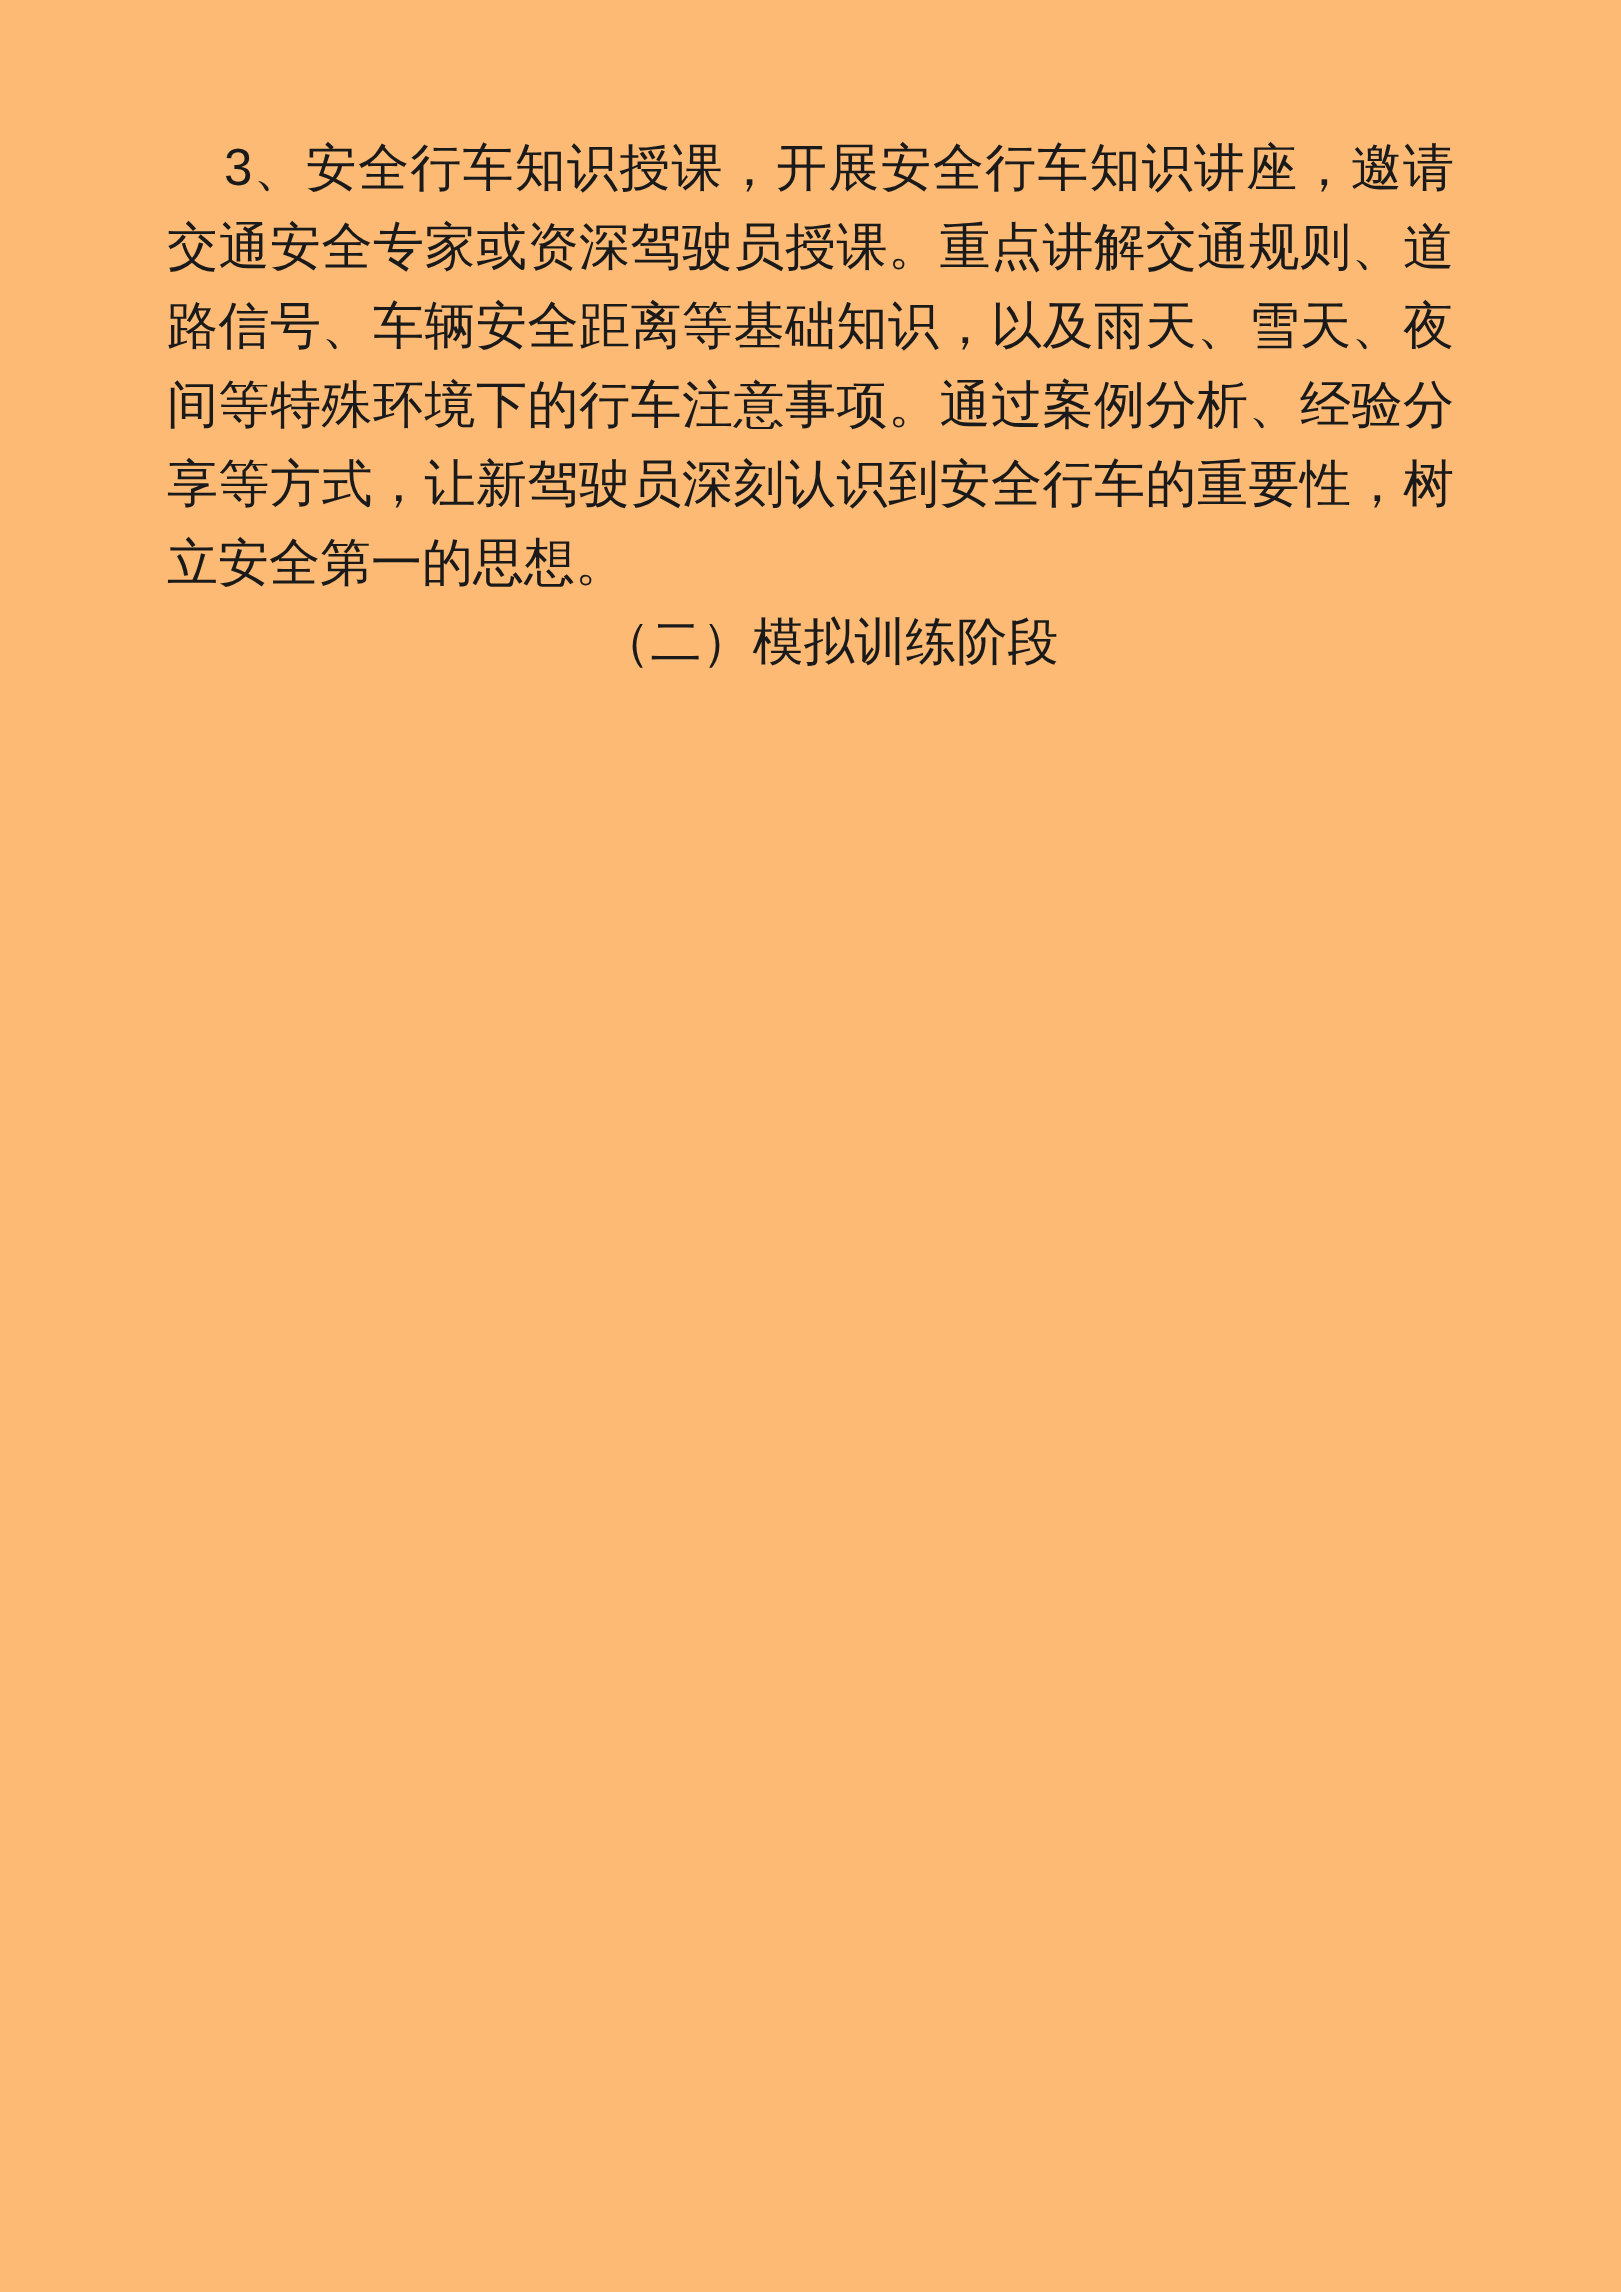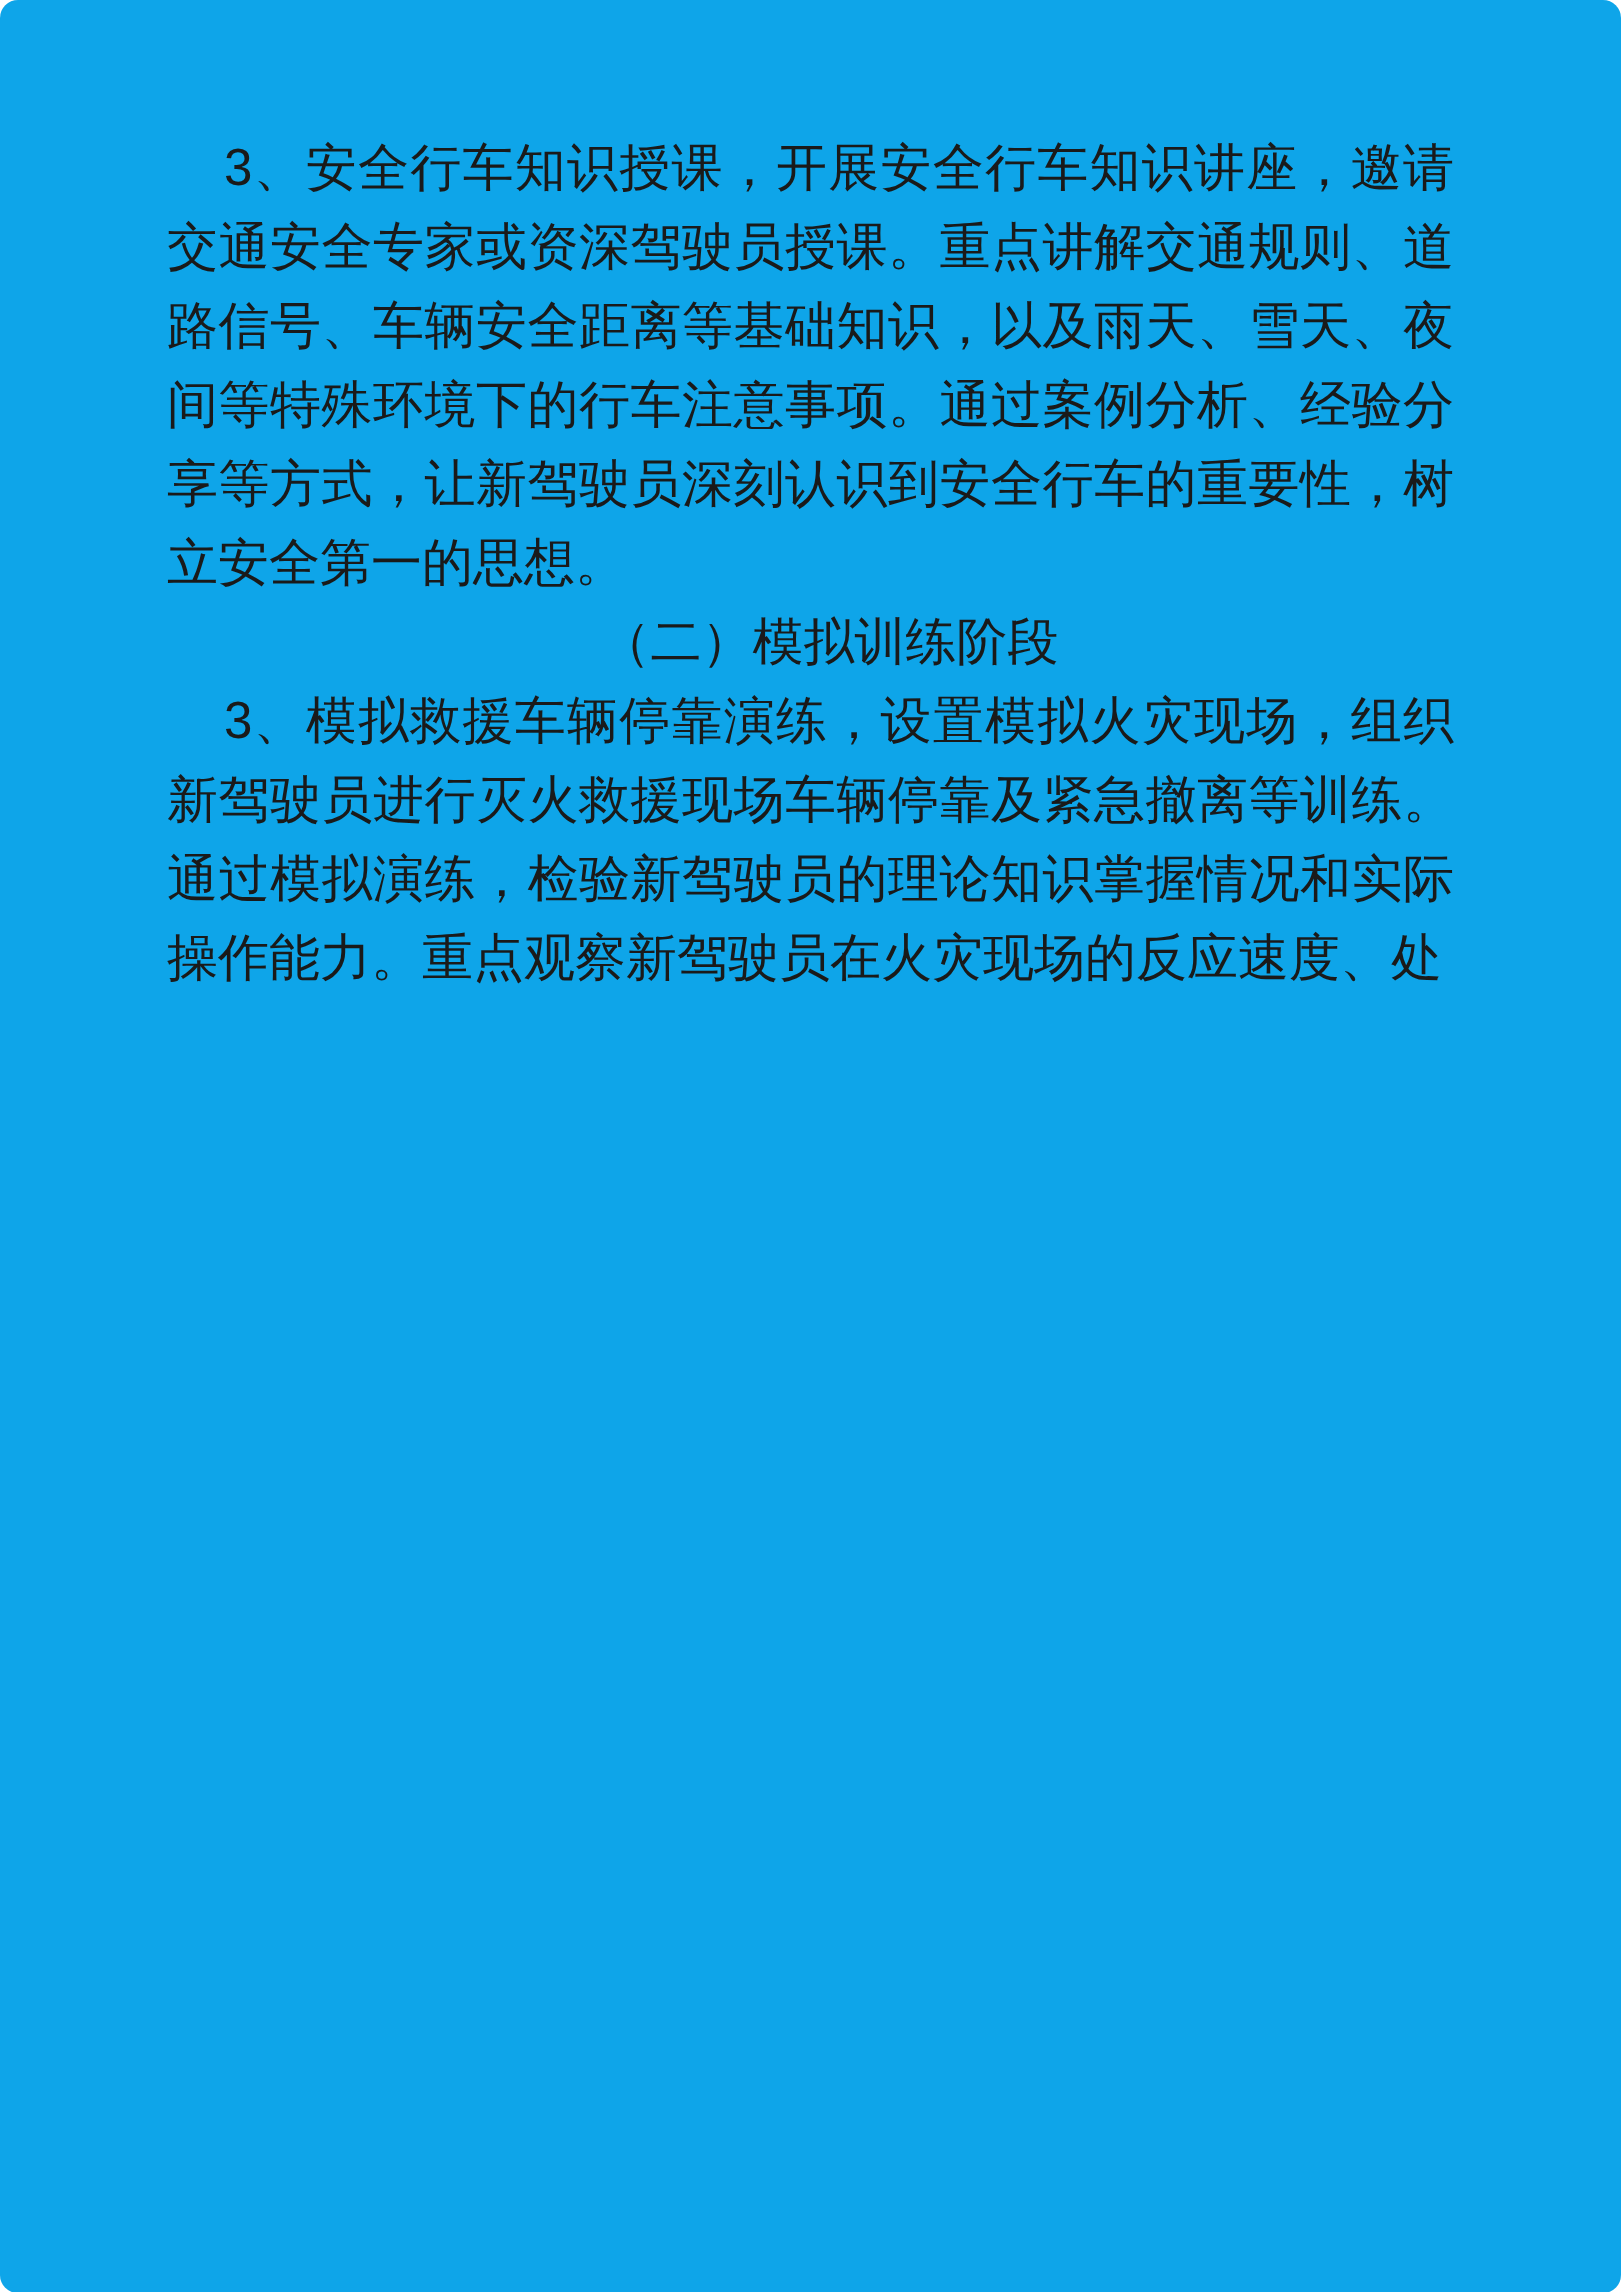--- a/index.html
+++ b/index.html
@@ -5,27 +5,26 @@
   html, body {
     margin: 0;
     padding: 0;
     background: #ffffff;
   }
   .page {
     position: relative;
     width: 1621px;
     height: 2293px;
     margin: 0 auto;
-    background: #0ea5e9;
+    background: #fdba74;
     box-sizing: border-box;
     padding: 128px 167px 0 167px;
     overflow: hidden;
     font-family: "Liberation Sans", "DejaVu Sans", sans-serif;
     color: #1a1a1a;
-    border-radius: 18px;
   }
   .doc-block {
     margin: 0;
     font-size: 51px;
     line-height: 79px;
     text-align: justify;
     text-indent: 57px;
     letter-spacing: 0px;
     word-break: break-all;
     color: #1a1a1a;
@@ -44,15 +43,14 @@
 </head>
 <body>
 
 <div class="page">
   <p class="doc-block">3、安全行车知识授课，开展安全行车知识讲座，邀请交通安全专家或资深驾驶员授课。重点讲解交通规则、道路信号、车辆安全距离等基础知识，以及雨天、雪天、夜间等特殊环境下的行车注意事项。通过案例分析、经验分享等方式，让新驾驶员深刻认识到安全行车的重要性，树立安全第一的思想。</p>
 
   <p class="doc-heading">（二）模拟训练阶段</p>
 
 
 
-  <p class="doc-block">3、模拟救援车辆停靠演练，设置模拟火灾现场，组织新驾驶员进行灭火救援现场车辆停靠及紧急撤离等训练。通过模拟演练，检验新驾驶员的理论知识掌握情况和实际操作能力。重点观察新驾驶员在火灾现场的反应速度、处</p>
 </div>
 
 
 </body></html>

